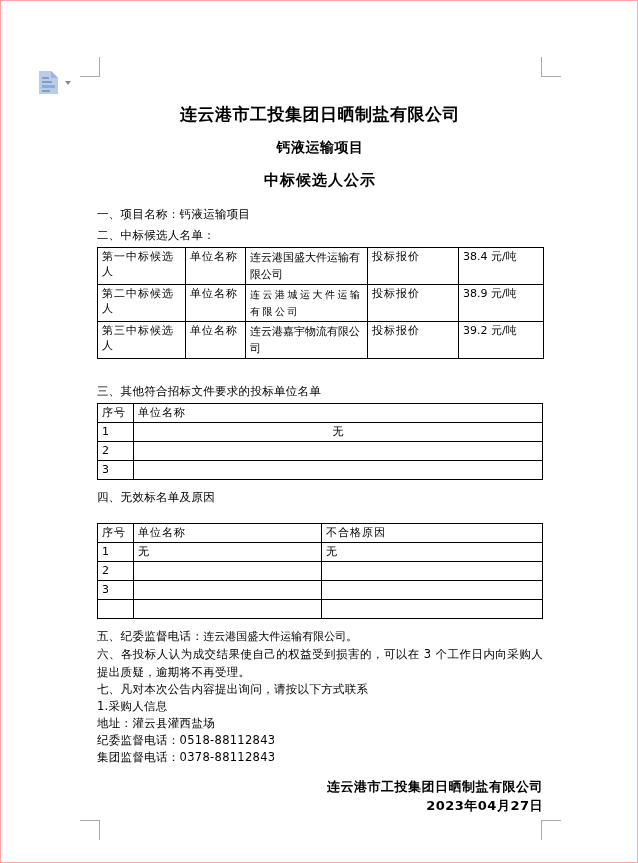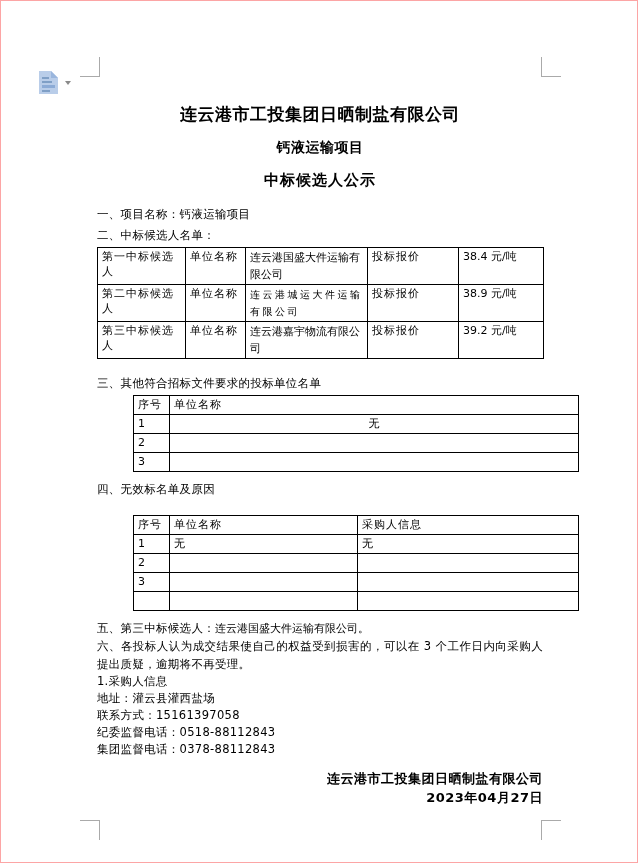--- a/index.html
+++ b/index.html
@@ -27,31 +27,31 @@
   .crop.bl{left:79px;top:819px;border-right:1px solid #aaa;border-top:1px solid #aaa;}
   .crop.br{left:540px;top:819px;border-left:1px solid #aaa;border-top:1px solid #aaa;}
   
   .content{position:absolute;left:96px;top:90px;width:446px;}
   .h1{margin:12px 0 0 0;font-size:17px;line-height:22px;font-weight:bold;text-align:center;letter-spacing:.5px;}
   .h2{margin:13px 0 12px 0;font-size:14px;line-height:19px;font-weight:bold;text-align:center;letter-spacing:.5px;}
   .h3{margin:13px 0 16px 0;font-size:15px;line-height:20px;font-weight:bold;text-align:center;letter-spacing:1px;}
   .line{margin:0;font-size:11.5px;line-height:17px;letter-spacing:.3px;}
   .mt16{margin-top:14px;}
   .mt5{margin-top:4px;}
-  .mt-s3{margin-top:16px;}
+  .mt-s3{margin-top:24px;}
   .mt-s4{margin-top:9px;}
   .mt-p5{margin-top:9px;}
   .just{text-align:justify;line-height:18px;}
   
   table{border-collapse:collapse;width:446px;table-layout:fixed;}
   td{border:1px solid #000;padding:1px 4px;vertical-align:top;
      font-size:11px;line-height:15px;overflow:hidden;}
   .t1{margin-top:3px;}
   .t1 td{height:32px;}
-  .t2,.t3{margin-top:3px;margin-left:36px;}
+  .t2,.t3{margin-top:3px;}
   .t2 td,.t3 td{height:16px;}
   .t3{margin-top:17px;}
   .lbl{letter-spacing:1px;}
   .co-large{font-size:11px;line-height:17px;letter-spacing:0;}
   .co-spaced{font-size:10px;line-height:17px;letter-spacing:2.5px;}
   .center{text-align:center;}
   
   .footer{margin-top:11px;text-align:right;}
   .fline{margin:0;font-size:13px;line-height:19px;font-weight:bold;letter-spacing:.5px;}
 </style>
@@ -151,21 +151,21 @@
     <table class="t3">
       <colgroup>
           <col style="width:36px">
           <col style="width:188px">
           <col>
         </colgroup>
       <tbody>
           <tr>
         <td class="lbl">序号</td>
         <td class="lbl">单位名称</td>
-        <td class="lbl">采购人信息</td>
+        <td class="lbl">不合格原因</td>
       </tr>
       <tr>
         <td>1</td>
         <td>无</td>
         <td>无</td>
       </tr>
       <tr>
         <td>2</td>
         <td></td>
         <td></td>
@@ -176,27 +176,27 @@
         <td></td>
       </tr>
       <tr>
         <td></td>
         <td></td>
         <td></td>
       </tr>
     </tbody>
       </table>
 
-    <p class="line mt-p5"><span>五、第三中标候选人：</span><span class="co-large">连云港国盛大件运输有限公司。</span></p>
+    <p class="line mt-p5"><span>五、纪委监督电话：</span><span class="co-large">连云港国盛大件运输有限公司。</span></p>
 
     <p class="line just">六、各投标人认为成交结果使自己的权益受到损害的，可以在 3 个工作日内向采购人提出质疑，逾期将不再受理。</p>
+    <p class="line">七、凡对本次公告内容提出询问，请按以下方式联系</p>
 
     <p class="line">1.采购人信息</p>
     <p class="line">地址：灌云县灌西盐场</p>
-    <p class="line">联系方式：15161397058</p>
     <p class="line">纪委监督电话：0518-88112843</p>
     <p class="line">集团监督电话：0378-88112843</p>
 
     <div class="footer">
       <p class="fline">连云港市工投集团日晒制盐有限公司</p>
       <p class="fline">2023年04月27日</p>
     </div>
 
   </div>
 </div>

